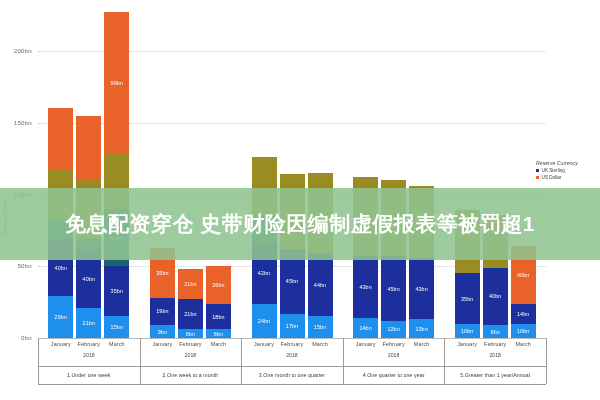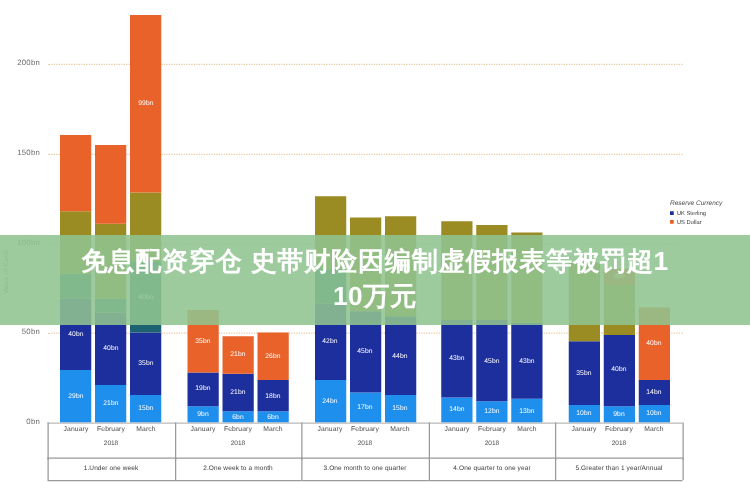--- a/index.html
+++ b/index.html
@@ -381,16 +381,15 @@
         <div class="lgitem">
           <span class="lgsw" style="background: rgb(232, 98, 42);"></span>
           <span class="lgtx">US Dollar</span>
         </div>
       </div>
   </div>
 
   <div class="banner"></div>
   <div class="banner-text">
     <div>免息配资穿仓 史带财险因编制虚假报表等被罚超1</div>
-    <div>10万元</div>
   </div>
 
 </div>
 
 </body></html>

